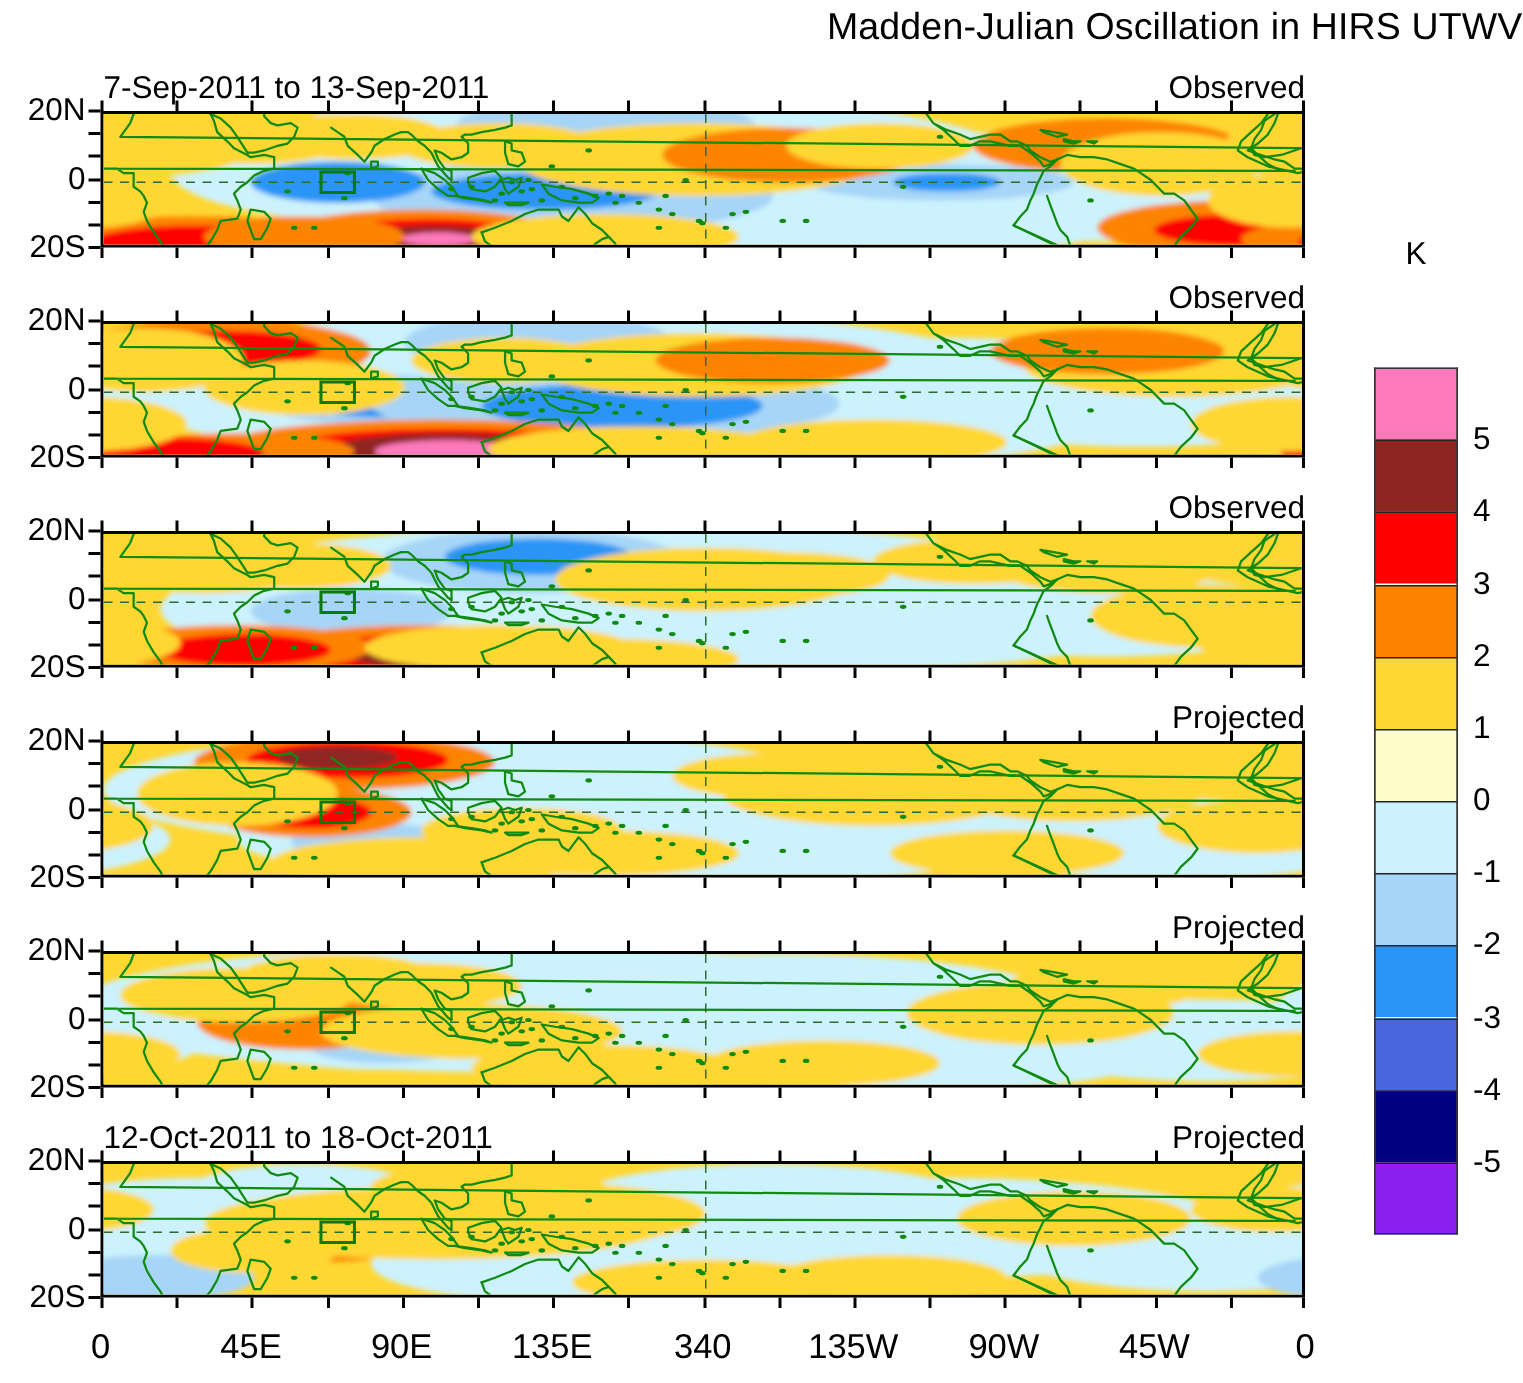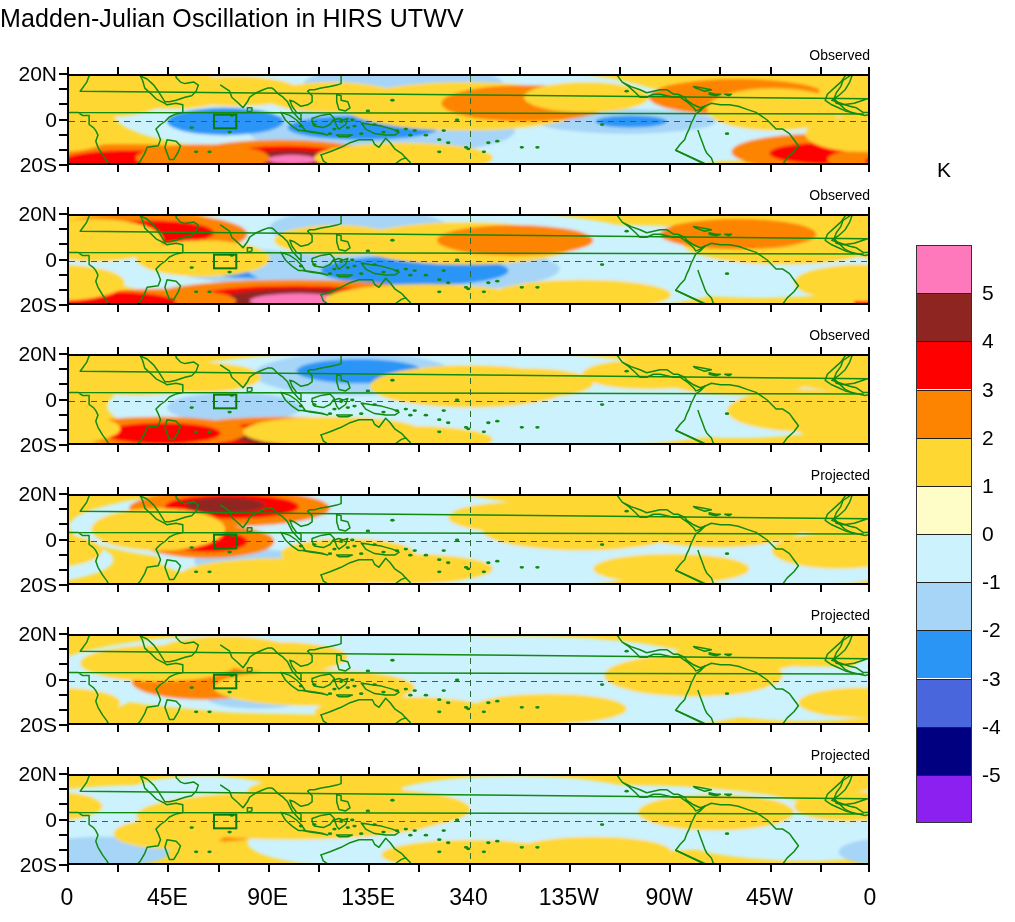--- a/index.html
+++ b/index.html
@@ -1,30 +1,30 @@
 <!DOCTYPE html>
 <html><head>
 <meta charset="utf-8">
 <style>
   html,body{margin:0;padding:0;background:#ffffff;}
   body{width:1015px;height:922px;position:relative;
        font-family:"Liberation Sans", sans-serif;color:#000;}
   #fig{position:absolute;left:0;top:0;width:1015px;height:922px;}
 
-  .title{position:absolute;width:100%;text-align:left;top:4px;
+  .title{position:absolute;width:100%;text-align:right;top:4px;
          font-size:25px;letter-spacing:.1px;}
 
   .panel{position:absolute;left:67px;width:803px;height:91px;}
   .panel .frame{position:absolute;left:0;top:0;width:100%;height:100%;
                 border:2px solid #000;box-sizing:border-box;overflow:hidden;
                 background:#ffffff;}
   .panel svg{display:block;width:803px;height:91px;}
 
   .phead{position:absolute;left:2px;top:-27px;font-size:21px;white-space:nowrap;}
-  .pstat{position:absolute;right:0px;top:-27px;font-size:14px;white-space:nowrap;}
+  .pstat{position:absolute;right:0px;top:-27px;font-size:21px;white-space:nowrap;}
 
   .ylab{position:absolute;right:0;font-size:21px;text-align:right;
         white-space:nowrap;transform:translateY(-50%);}
   .yaxis{position:absolute;left:0;width:62px;}
 
   .tickL{position:absolute;left:-8px;width:8px;height:2px;background:#000;}
   .tickB{position:absolute;bottom:-7px;width:2px;height:7px;background:#000;}
   .tickT{position:absolute;top:-7px;width:2px;height:7px;background:#000;}
 
   .xlabels{position:absolute;left:67px;width:803px;top:884px;height:30px;}
@@ -42,20 +42,21 @@
 </style>
 </head>
 <body>
 
 <div id="fig">
 
   <div class="title">Madden-Julian Oscillation in HIRS UTWV</div>
 
   <div id="panels">
       <div class="panel" style="top: 74px;">
+        <div class="phead">7-Sep-2011 to 13-Sep-2011</div>
         <div class="pstat">Observed</div>
         <div class="frame">
           <svg viewBox="0 0 803 91" preserveAspectRatio="none">
             <rect x="0" y="0" width="803" height="91" fill="#ffd733"></rect>
             <defs>
               <filter id="blur0" x="-30%" y="-30%" width="160%" height="160%">
                 <feGaussianBlur stdDeviation="1.6"></feGaussianBlur>
               </filter>
             </defs>
             <g filter="url(#blur0)">
@@ -1064,20 +1065,21 @@
         <div class="tickB" style="left: 652.438px;"></div>
         <div class="tickT" style="left: 652.438px;"></div>
         <div class="tickB" style="left: 702.625px;"></div>
         <div class="tickT" style="left: 702.625px;"></div>
         <div class="tickB" style="left: 752.812px;"></div>
         <div class="tickT" style="left: 752.812px;"></div>
         <div class="tickB" style="left: 801px;"></div>
         <div class="tickT" style="left: 801px;"></div>
       </div>
       <div class="panel" style="top: 774px;">
+        <div class="phead">12-Oct-2011 to 18-Oct-2011</div>
         <div class="pstat">Projected</div>
         <div class="frame">
           <svg viewBox="0 0 803 91" preserveAspectRatio="none">
             <rect x="0" y="0" width="803" height="91" fill="#ffd733"></rect>
             <defs>
               <filter id="blur5" x="-30%" y="-30%" width="160%" height="160%">
                 <feGaussianBlur stdDeviation="1.6"></feGaussianBlur>
               </filter>
             </defs>
             <g filter="url(#blur5)">

